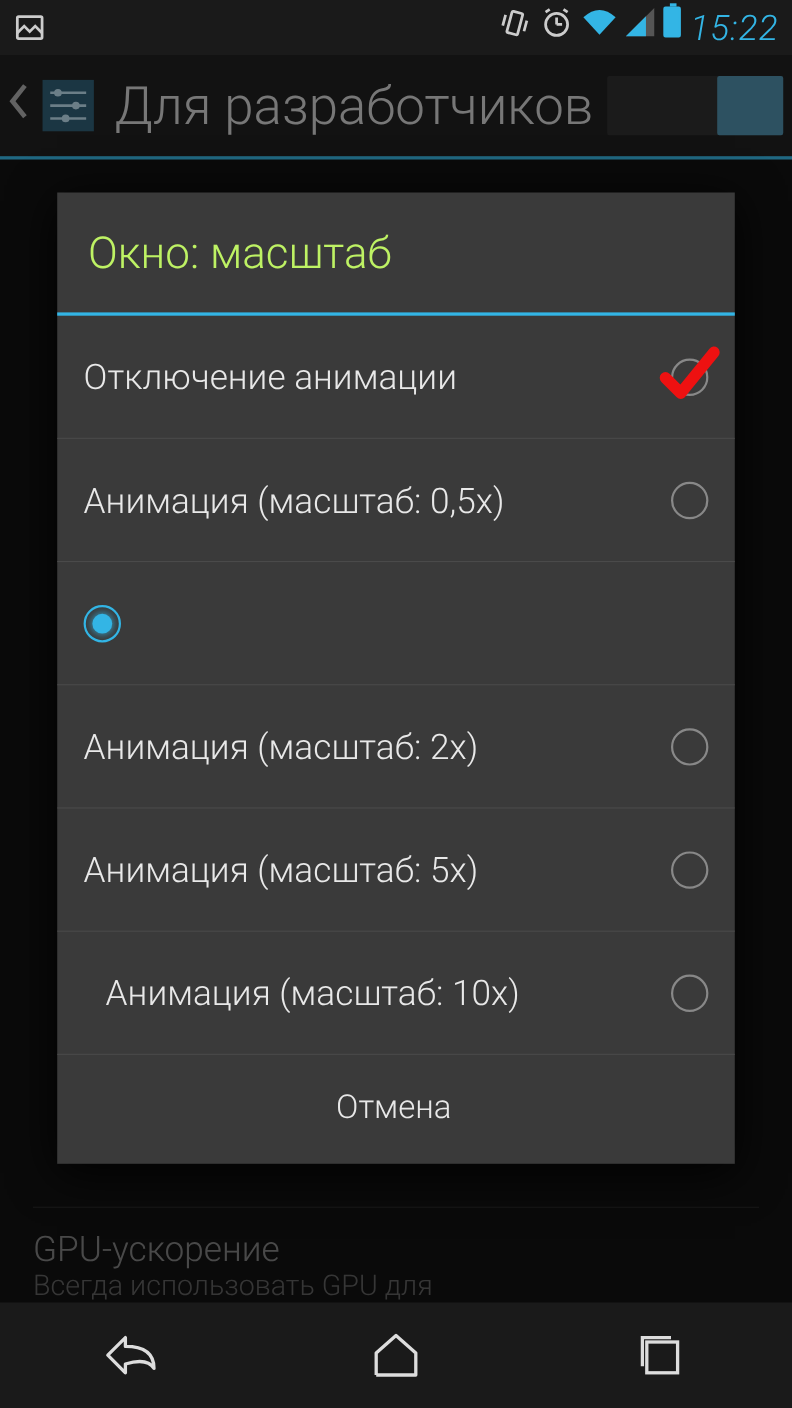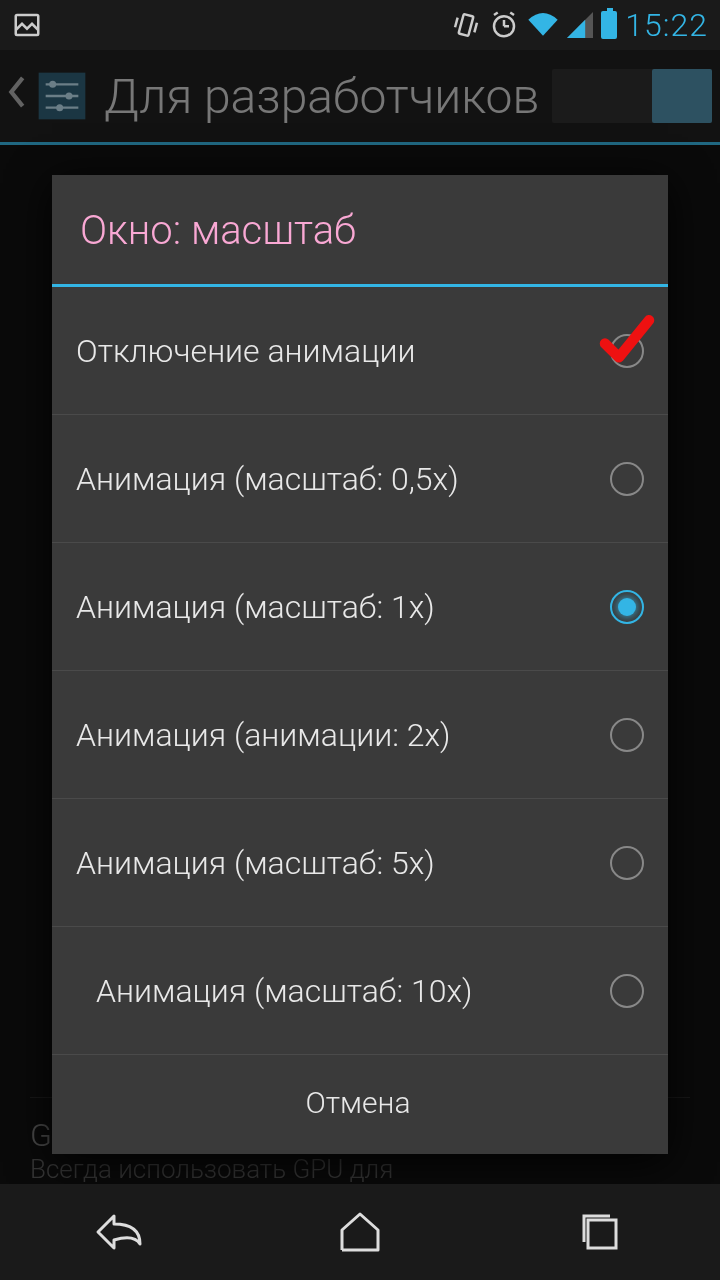--- a/index.html
+++ b/index.html
@@ -3,44 +3,44 @@
 <meta charset="utf-8">
 <style>
   * { margin: 0; padding: 0; box-sizing: border-box; }
   html, body { width: 720px; height: 1280px; overflow: hidden; font-family: 'Roboto', 'Arial', sans-serif; background: #000; }
   
   .screen { width: 720px; height: 1280px; background: #0a0a0a; position: relative; }
 
   
   .status-bar { height: 50px; background: #1a1a1a; display: flex; align-items: center; padding: 0 12px; color: #ccc; }
   .status-left { display: flex; gap: 4px; }
-  .status-right { margin-left: auto; display: flex; align-items: center; gap: 8px; }
+  .status-right { margin-left: auto; display: flex; align-items: flex-start; gap: 8px; font-style: italic; }
   .status-time { color: #33b5e5; font-size: 32px; font-weight: 300; letter-spacing: 1px; }
   .status-icon { display: inline-flex; align-items: center; justify-content: center; }
   .battery { width: 16px; height: 28px; border: 2px solid #33b5e5; border-radius: 2px; position: relative; background: #33b5e5; }
   .battery::before { content: ''; position: absolute; top: -5px; left: 4px; width: 6px; height: 3px; background: #33b5e5; }
 
   
   .action-bar { height: 95px; background: #1a1a1a; display: flex; align-items: center; padding: 0 8px; border-bottom: 3px solid #33b5e5; opacity: 0.55; }
   .back-caret { color: #888; font-size: 36px; margin-right: 4px; }
   .settings-icon-box { width: 64px; height: 64px; display: flex; align-items: center; justify-content: center; }
   .action-title { color: #d0d0d0; font-size: 48px; font-weight: 300; margin-left: 10px; flex: 1; }
   .toggle { width: 160px; height: 54px; background: #2a2a2a; border-radius: 2px; position: relative; }
   .toggle-thumb { position: absolute; right: 0; top: 0; width: 60px; height: 54px; background: #4a8ba8; border-radius: 2px; }
 
   
   .bg-list { position: absolute; bottom: 96px; left: 0; right: 0; padding: 0 30px; opacity: 0.35; }
   .bg-item-title { color: #c0c0c0; font-size: 32px; font-weight: 300; padding-top: 18px; border-top: 1px solid #333; }
   .bg-item-sub { color: #888; font-size: 26px; font-weight: 300; }
 
   
   .dialog { position: absolute; top: 175px; left: 52px; width: 616px; background: #3a3a3a; box-shadow: 0 8px 40px rgba(0,0,0,0.9); }
-  .dialog-title { color: #f9a8d4; font-size: 40px; font-weight: 300; padding: 32px 28px 30px 28px; border-bottom: 3px solid #33b5e5; }
+  .dialog-title { color: #bef264; font-size: 40px; font-weight: 300; padding: 32px 28px 30px 28px; border-bottom: 3px solid #33b5e5; }
   .dialog-list { }
-  .dialog-item { display: flex; align-items: center; padding: 0 24px; height: 128px; border-bottom: 1px solid #4a4a4a; position: relative; }
+  .dialog-item { display: flex; align-items: center; padding: 0 24px; height: 112px; border-bottom: 1px solid #4a4a4a; position: relative; }
   .dialog-item:last-of-type { border-bottom: 1px solid #4a4a4a; padding-left: 44px; }
   .dialog-item-label { color: #e8e8e8; font-size: 32px; font-weight: 300; flex: 1; }
   .radio { width: 34px; height: 34px; border: 2px solid #888; border-radius: 50%; position: relative; flex-shrink: 0; }
   .radio.selected { border-color: #33b5e5; }
   .radio.selected::after { content: ''; position: absolute; top: 6px; left: 6px; width: 18px; height: 18px; background: #33b5e5; border-radius: 50%; box-shadow: 0 0 8px #33b5e5; }
   .checkmark { position: absolute; right: 12px; top: 24px; pointer-events: none; }
   .dialog-cancel { text-align: center; color: #e8e8e8; font-size: 30px; font-weight: 300; padding: 30px 4px 34px 0; }
 
   
   .nav-bar { position: absolute; bottom: 0; left: 0; right: 0; height: 96px; background: #1a1a1a; display: flex; align-items: center; justify-content: space-around; }
@@ -133,25 +133,24 @@
           <svg width="58" height="58" viewBox="0 0 50 50">
               <polyline points="6,28 18,40 44,8" fill="none" stroke="#e11" stroke-width="9" stroke-linecap="round" stroke-linejoin="round"></polyline>
             </svg>
         </span>
       </div>
       <div class="dialog-item">
         <span class="dialog-item-label">Анимация (масштаб: 0,5x)</span>
         <span class="radio"></span>
       </div>
       <div class="dialog-item">
-        <span class="dialog-item-label">Анимация (масштаб: 1x)</span>
         <span class="radio selected"></span>
       </div>
       <div class="dialog-item">
-        <span class="dialog-item-label">Анимация (анимации: 2x)</span>
+        <span class="dialog-item-label">Анимация (масштаб: 2x)</span>
         <span class="radio"></span>
       </div>
       <div class="dialog-item">
         <span class="dialog-item-label">Анимация (масштаб: 5x)</span>
         <span class="radio"></span>
       </div>
       <div class="dialog-item">
         <span class="dialog-item-label">Анимация (масштаб: 10x)</span>
         <span class="radio"></span>
       </div>

